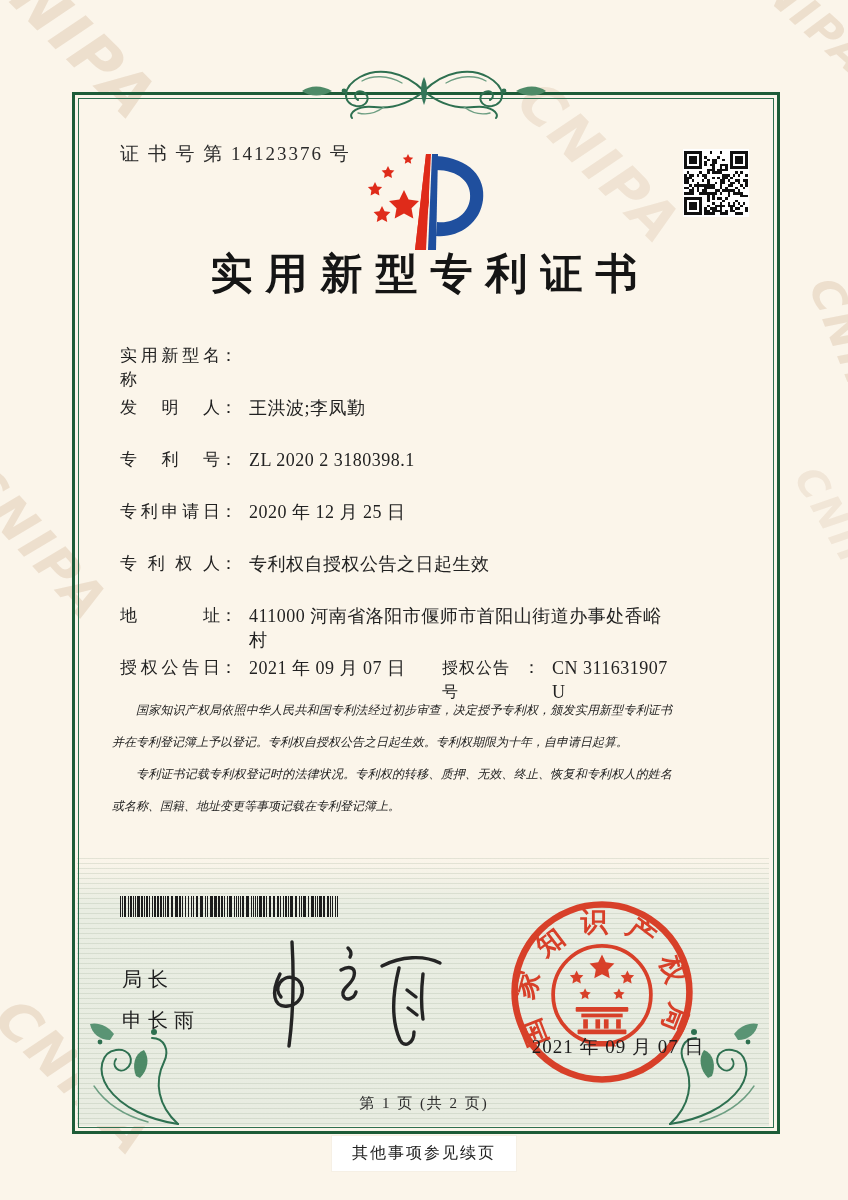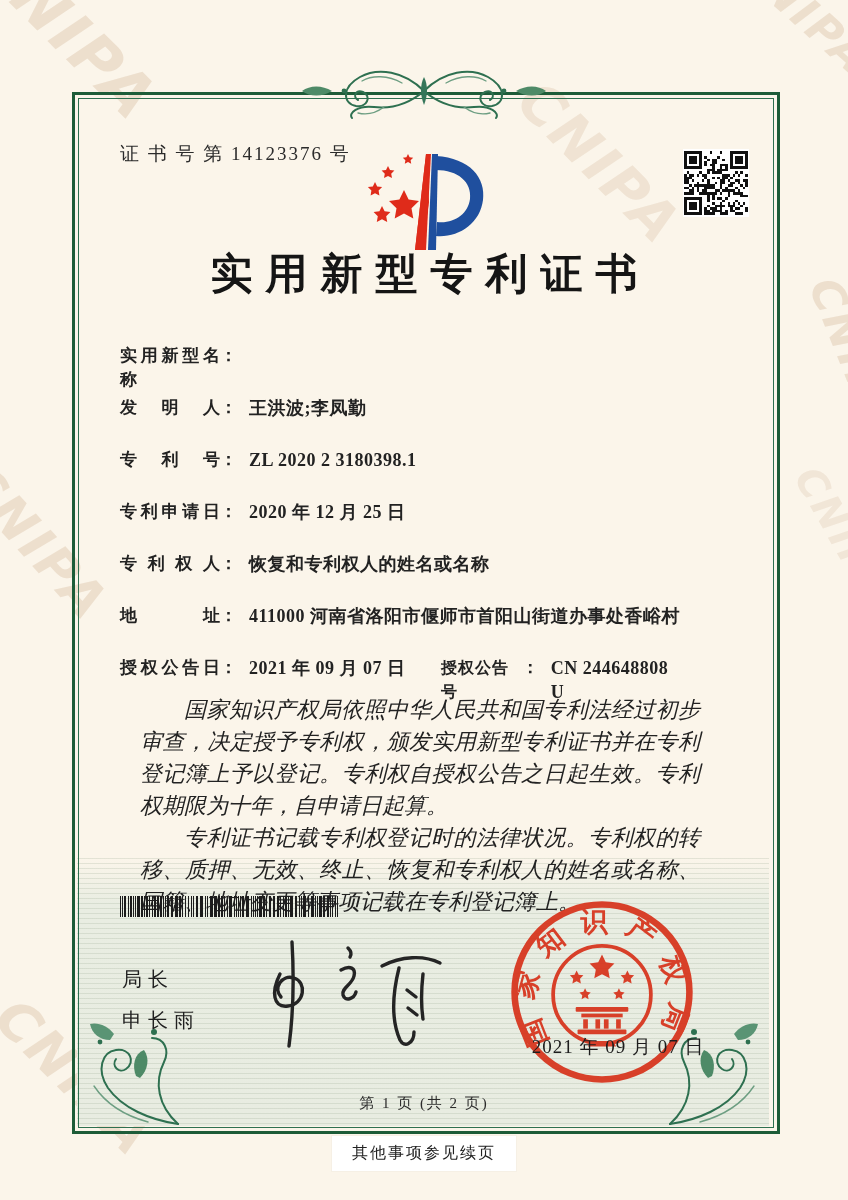--- a/index.html
+++ b/index.html
@@ -30,33 +30,33 @@
   .orn-br{left:664px;top:1008px;}
 
   
   .content{position:absolute;inset:0;z-index:4;}
   .cert-no{position:absolute;left:120px;top:141px;font-size:19px;color:#2b2b2b;letter-spacing:2px;}
   .logo{position:absolute;left:352px;top:144px;}
   .qr{position:absolute;left:683px;top:149px;width:64px;height:66px;background:#fff;padding:1px;}
   .title{position:absolute;left:0;top:246px;width:100%;text-align:center;
       font-size:42px;font-weight:bold;color:#151515;letter-spacing:13px;text-indent:13px;}
 
-  .fields{position:absolute;left:120px;top:344px;width:560px;font-weight:bold;}
+  .fields{position:absolute;left:120px;top:344px;width:560px;}
   .frow{height:52px;font-size:18px;color:#222;display:flex;align-items:flex-start;line-height:24px;}
   .flabel{display:inline-block;width:100px;text-align:justify;text-align-last:justify;
       font-size:17px;color:#222;flex:none;}
   .fcolon{flex:none;font-size:17px;margin-right:12px;}
   .fvalue{letter-spacing:0.5px;}
   .grant-row{display:flex;}
   .grant-left{width:336px;display:flex;}
   .grant-right{display:flex;}
   .grant-right .glabel{font-size:16px;letter-spacing:1px;}
 
   .body-text{position:absolute;left:112px;top:694px;width:560px;
-      font-size:22px;line-height:32px;color:#222;font-style:italic;margin-left:28px;}
+      font-size:12px;line-height:32px;color:#222;font-style:italic;}
   .body-text p{margin:0;text-indent:2em;text-align:justify;}
 
   .barcode{position:absolute;left:120px;top:896px;height:21px;display:flex;align-items:stretch;}
   .barcode .b{background:#1c1c1c;}
   .barcode .s{background:transparent;}
 
   .sig-block{position:absolute;left:122px;top:966px;font-size:20px;color:#202020;letter-spacing:6px;}
   .sig-title{margin-bottom:14px;}
   .sig-svg{position:absolute;left:244px;top:936px;}
 
@@ -369,37 +369,37 @@
         <span class="fvalue">ZL 2020 2 3180398.1</span>
       </div>
       <div class="frow">
         <span class="flabel">专利申请日</span>
           <span class="fcolon">：</span>
         <span class="fvalue">2020 年 12 月 25 日</span>
       </div>
       <div class="frow">
         <span class="flabel">专利权人</span>
           <span class="fcolon">：</span>
-        <span class="fvalue">恢复和专利权人的姓名或名称</span>
+        <span class="fvalue">专利权自授权公告之日起生效</span>
       </div>
       <div class="frow">
         <span class="flabel">地址</span>
           <span class="fcolon">：</span>
         <span class="fvalue">411000 河南省洛阳市偃师市首阳山街道办事处香峪村</span>
       </div>
       <div class="frow grant-row">
         <span class="grant-left">
           <span class="flabel">授权公告日</span>
             <span class="fcolon">：</span>
           <span class="fvalue">2021 年 09 月 07 日</span>
         </span>
         <span class="grant-right">
           <span class="glabel">授权公告号</span>
             <span class="fcolon">：</span>
-          <span class="fvalue">CN 244648808 U</span>
+          <span class="fvalue">CN 311631907 U</span>
         </span>
       </div>
     </div>
 
     <div class="body-text">
       <p>国家知识产权局依照中华人民共和国专利法经过初步审查，决定授予专利权，颁发实用新型专利证书并在专利登记簿上予以登记。专利权自授权公告之日起生效。专利权期限为十年，自申请日起算。</p>
       <p>专利证书记载专利权登记时的法律状况。专利权的转移、质押、无效、终止、恢复和专利权人的姓名或名称、国籍、地址变更等事项记载在专利登记簿上。</p>
     </div>
 
     <div class="barcode" id="barcode">

